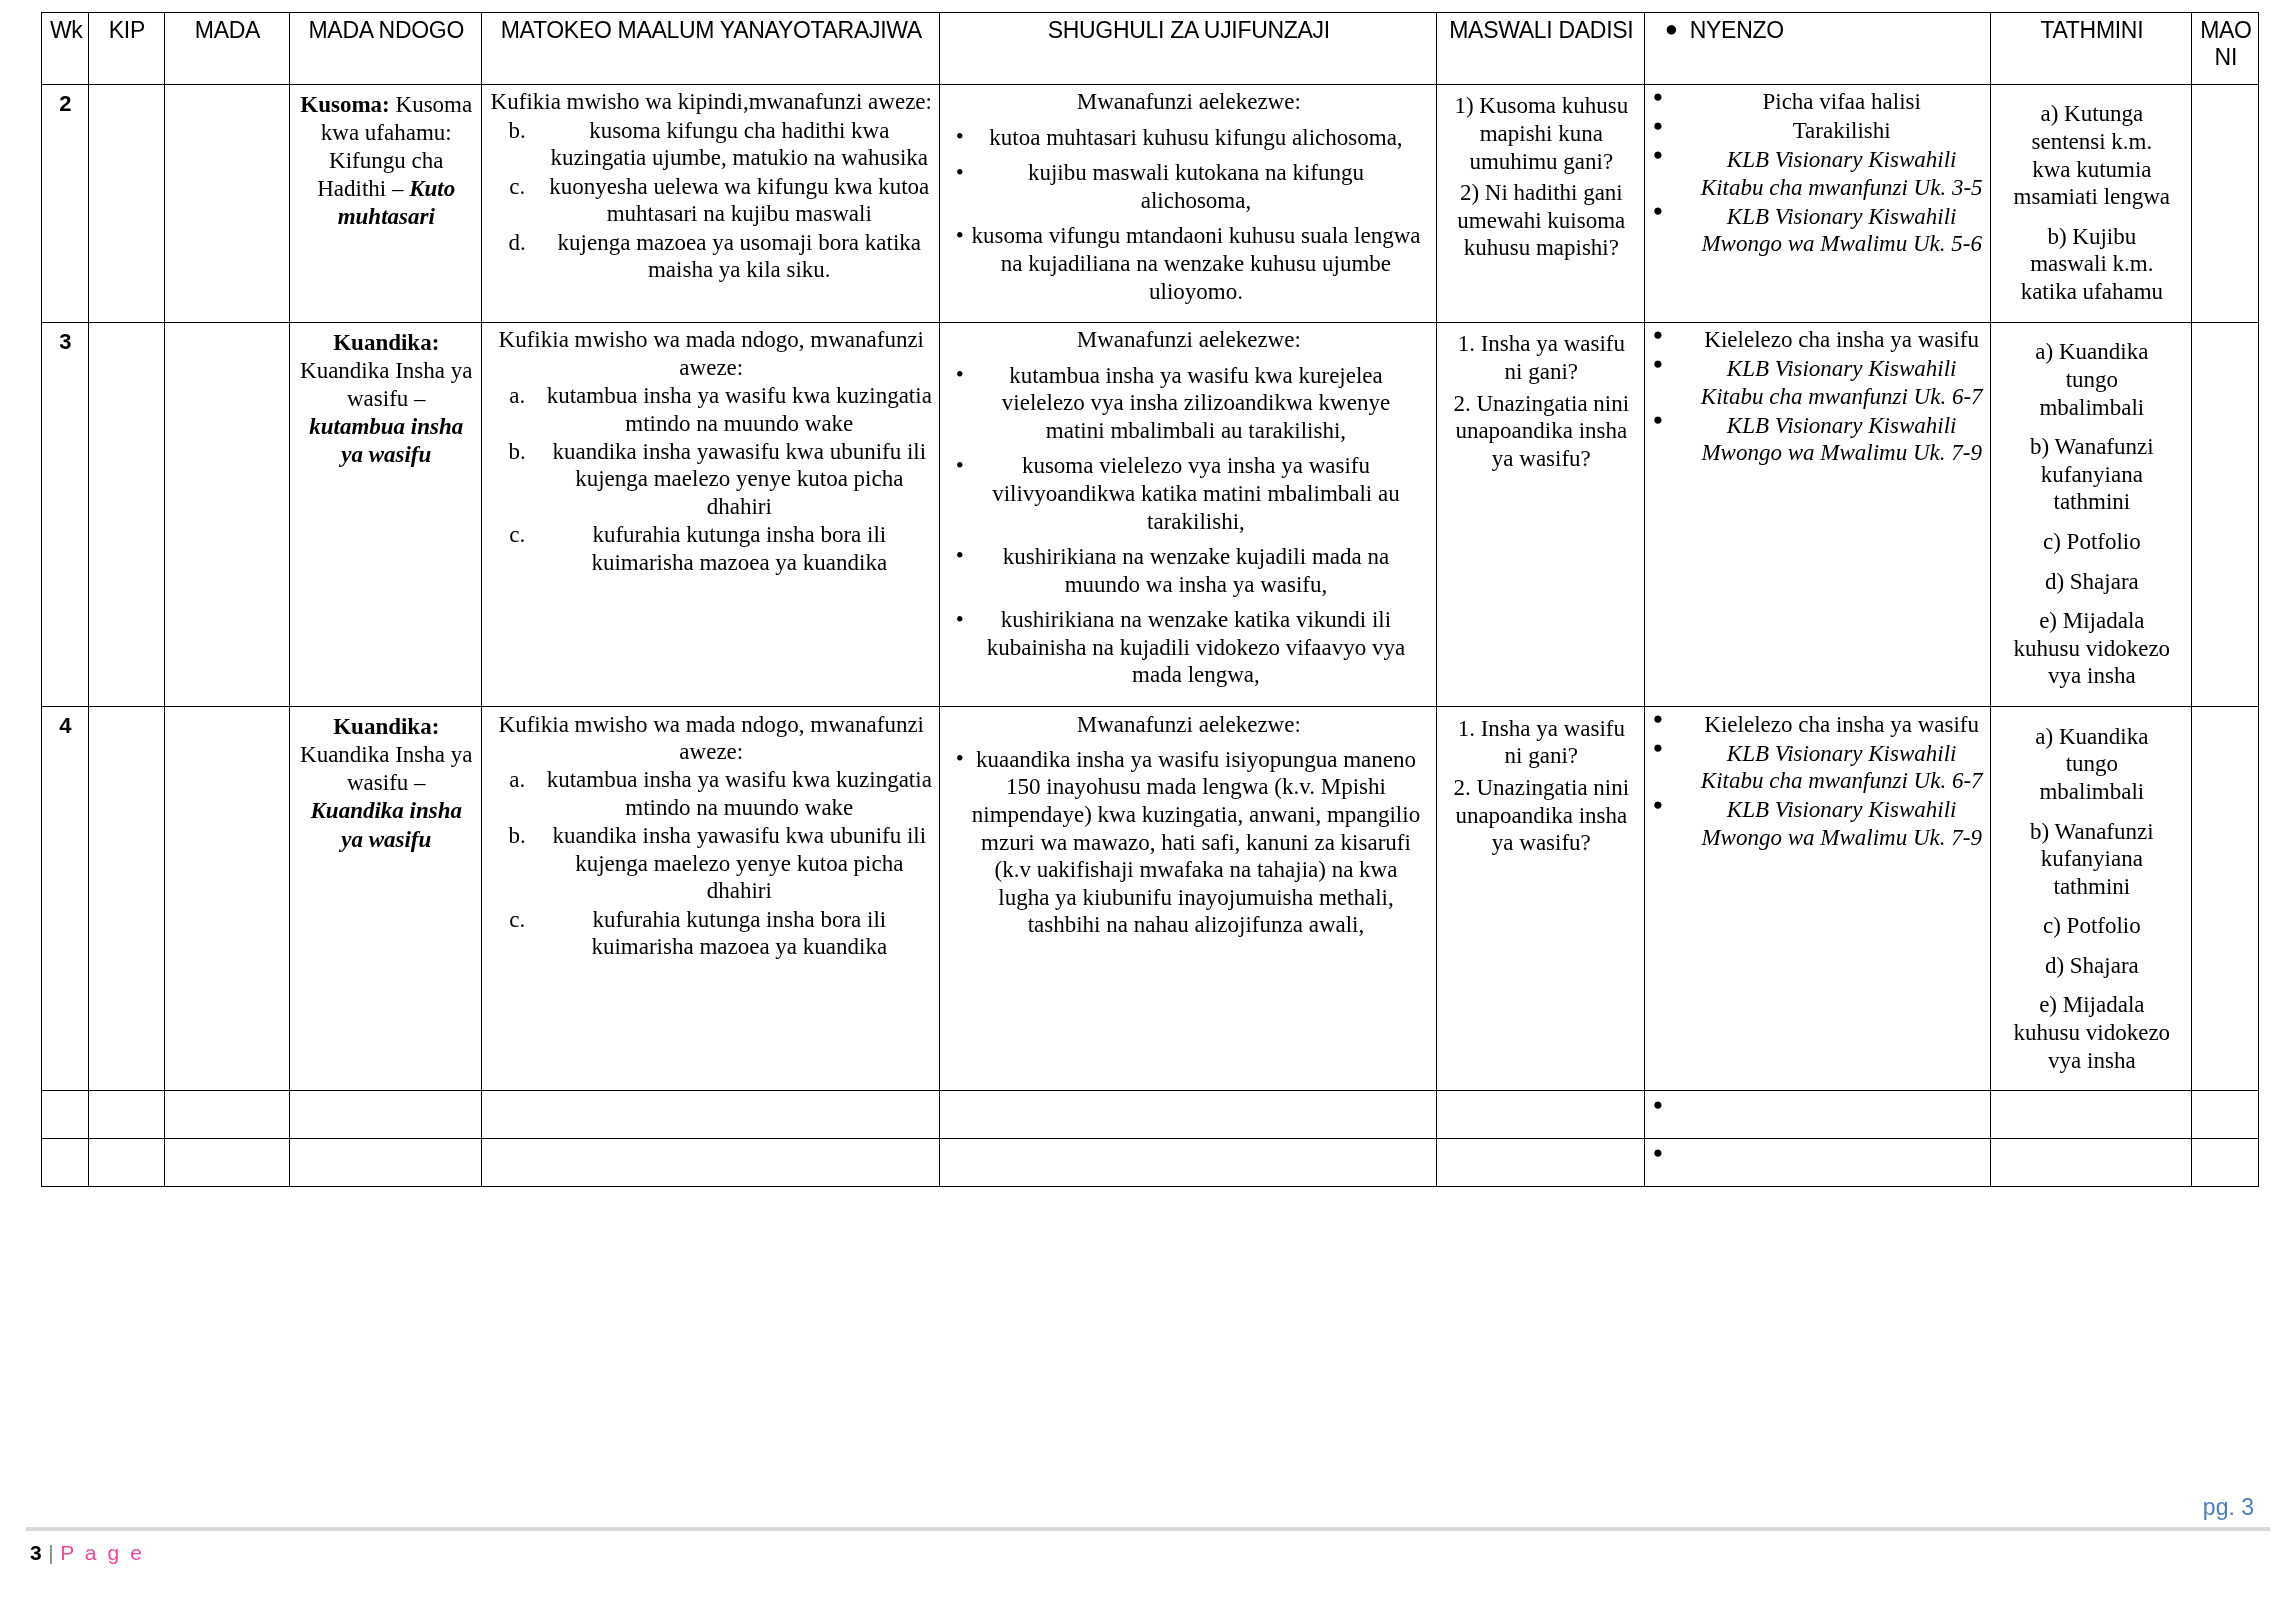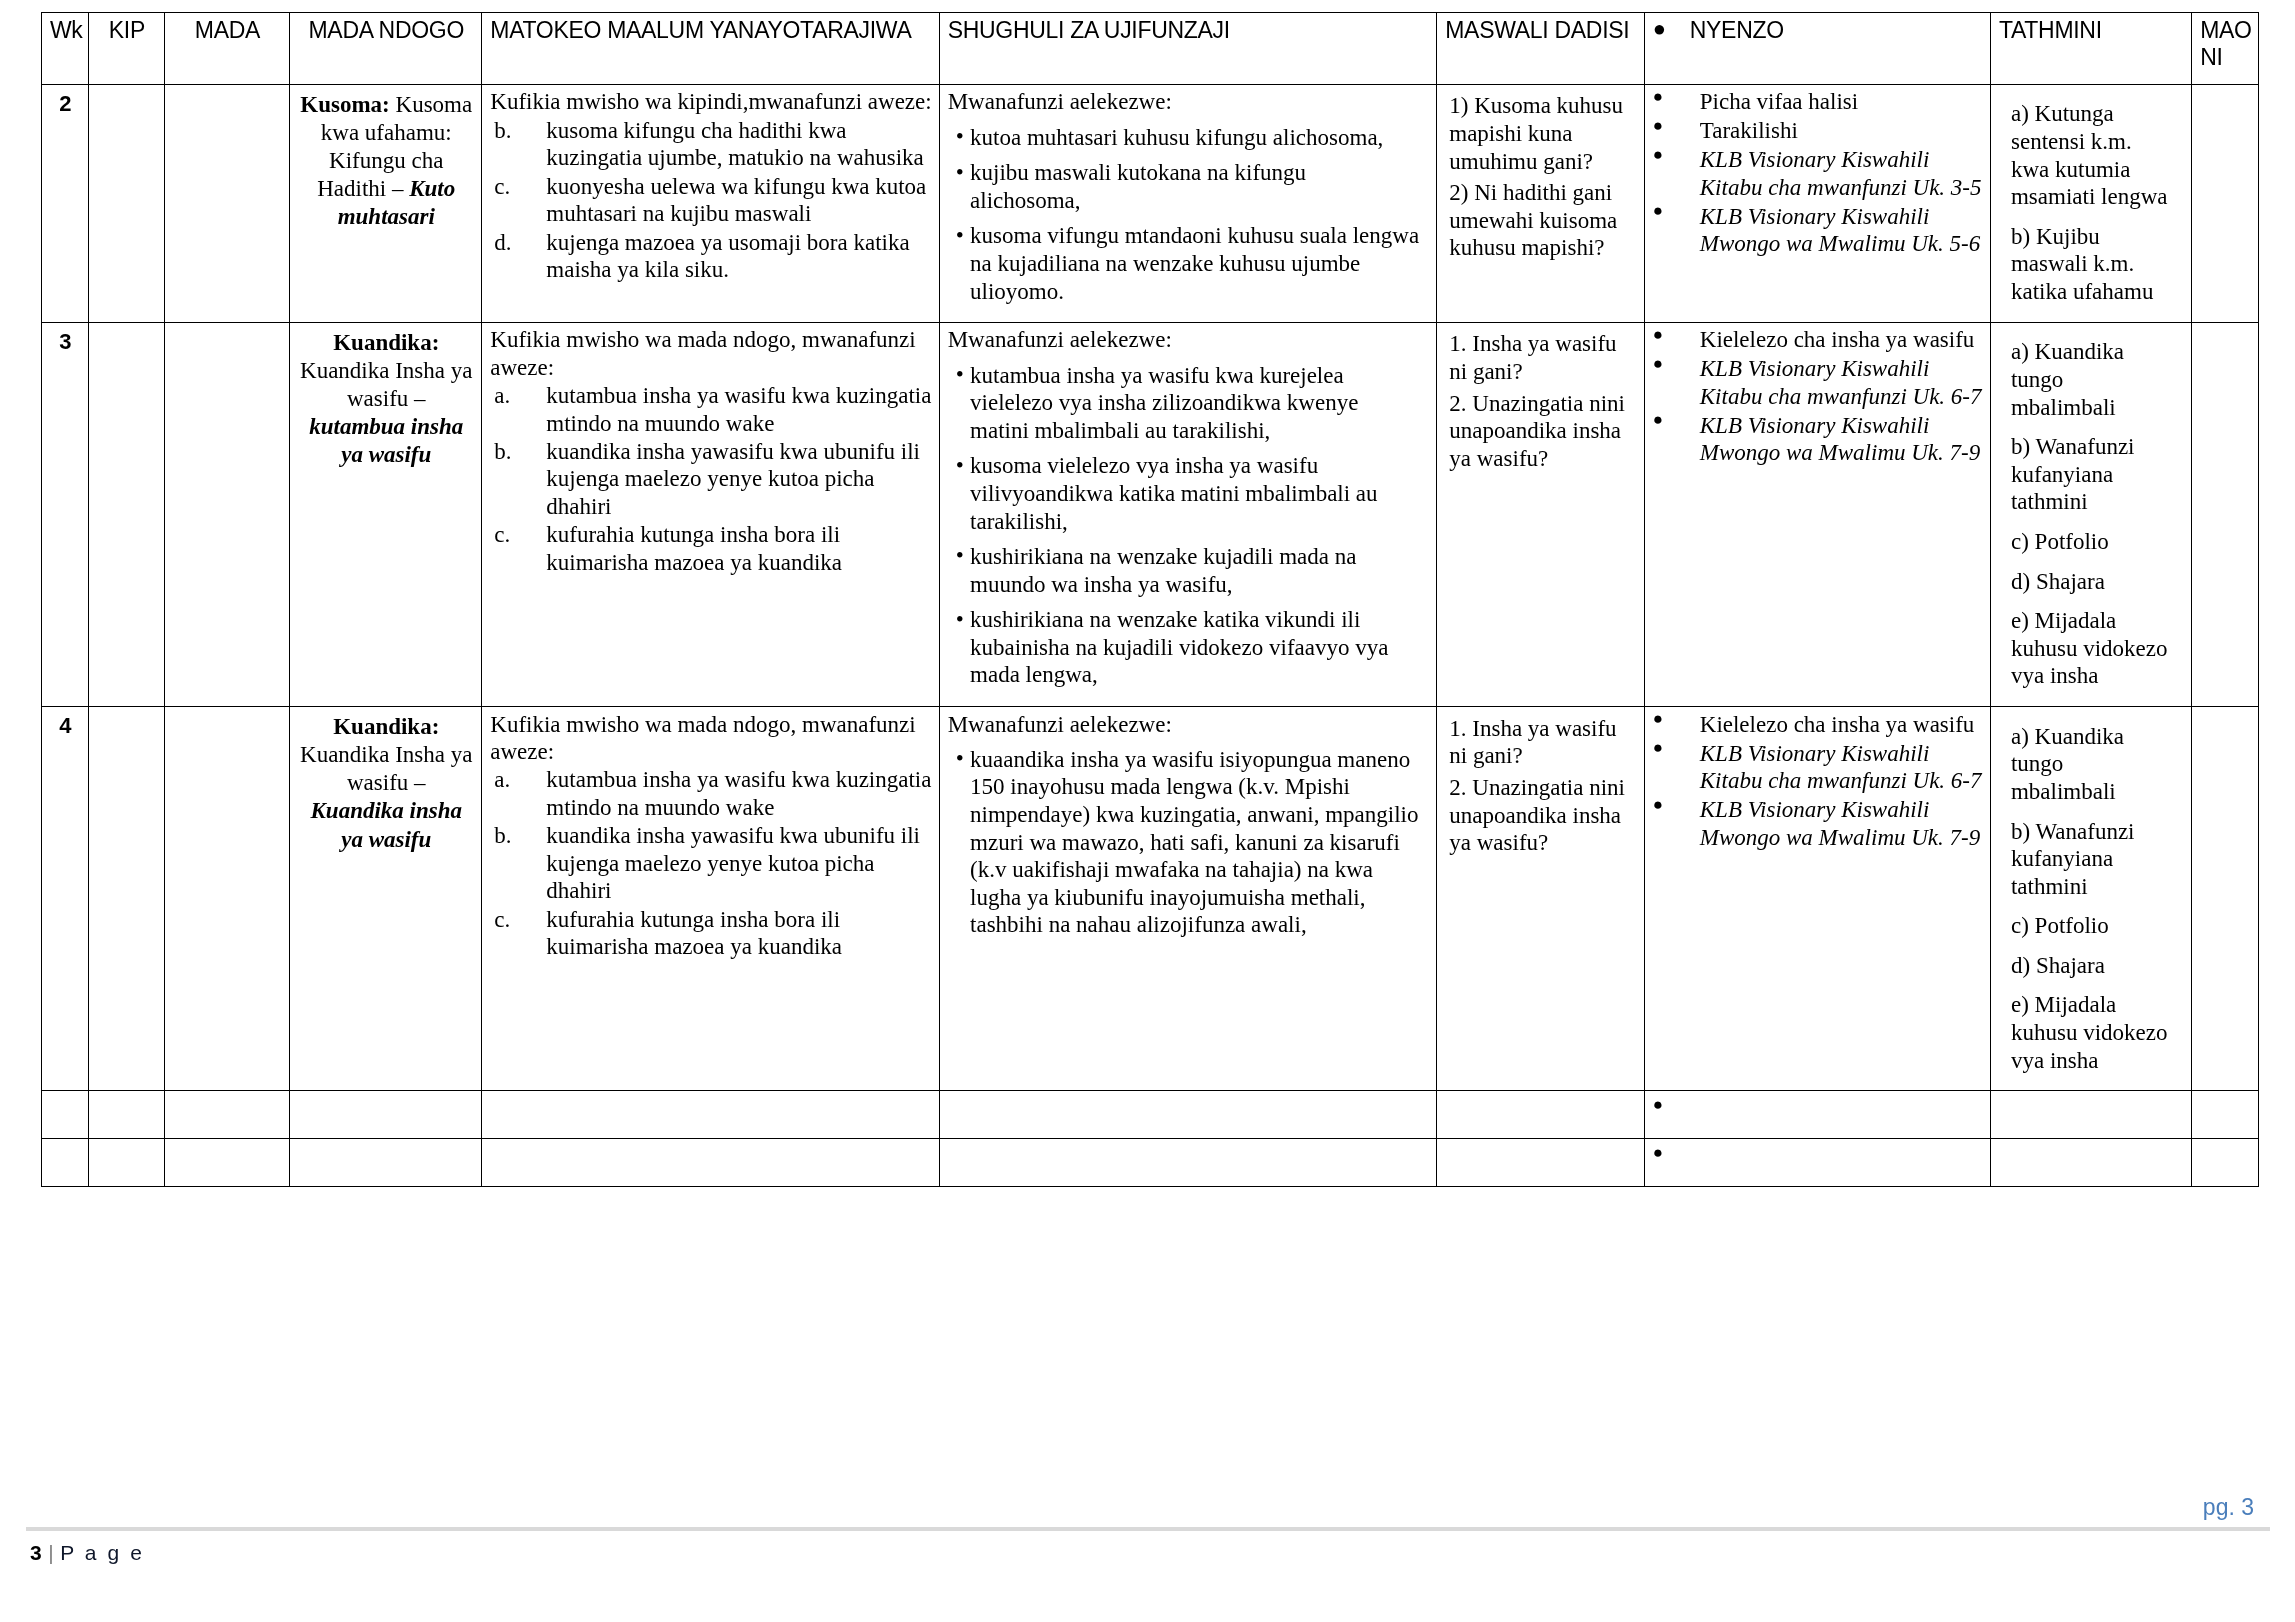--- a/index.html
+++ b/index.html
@@ -33,21 +33,21 @@
     table-layout: fixed;
     border-radius: 28px;
   }
   .scheme-table td, .scheme-table th {
     border: 1.3px solid #000000;
     vertical-align: top;
     padding: 3.9px 6.5px 3.9px 7.9px;
     font-size: 23px;
     line-height: 1.18;
     font-weight: normal;
-    text-align: left;
+    text-align: center;
   }
 
   
   thead td {
     font-family: "Liberation Sans", sans-serif;
     font-weight: bold;
     font-size: 22px;
     letter-spacing: -0.3px;
     height: 63px;
     vertical-align: top;
@@ -209,21 +209,21 @@
   }
   .footer-page .num {
     font-weight: bold;
     color: #000000;
   }
   .footer-page .sep {
     color: #808080;
     margin: 0 6.5px;
   }
   .footer-page .word {
-    color: #0f172a;
+    color: #ec4899;
     letter-spacing: 2.6px;
   }
 </style>
 </head>
 <body>
 
 <div class="page">
 
   <table class="scheme-table">
     <colgroup>

